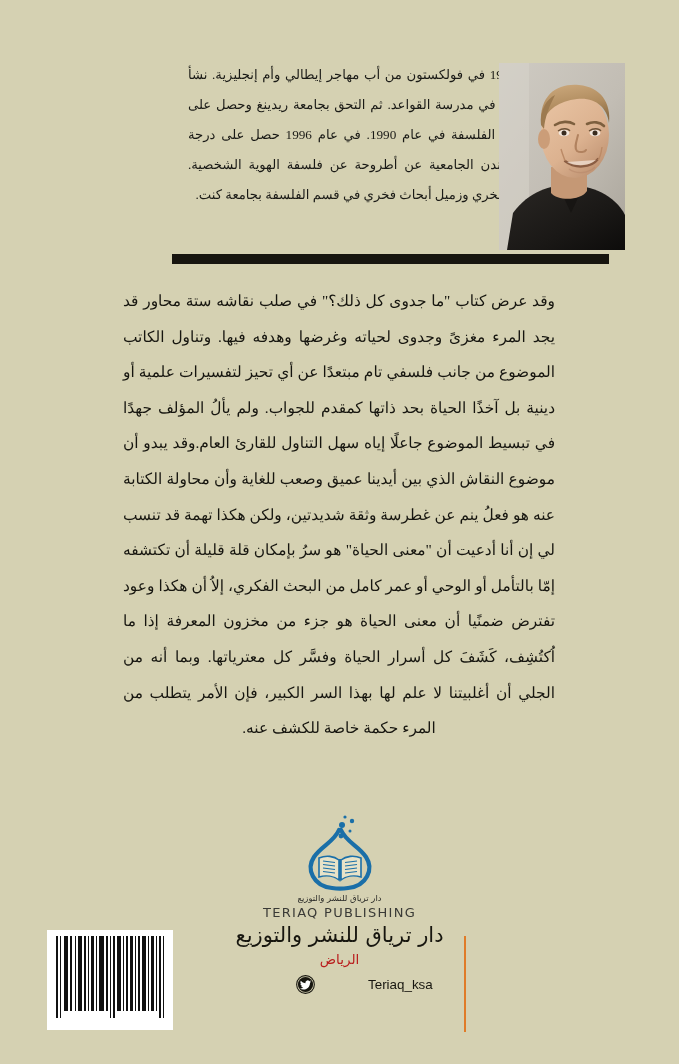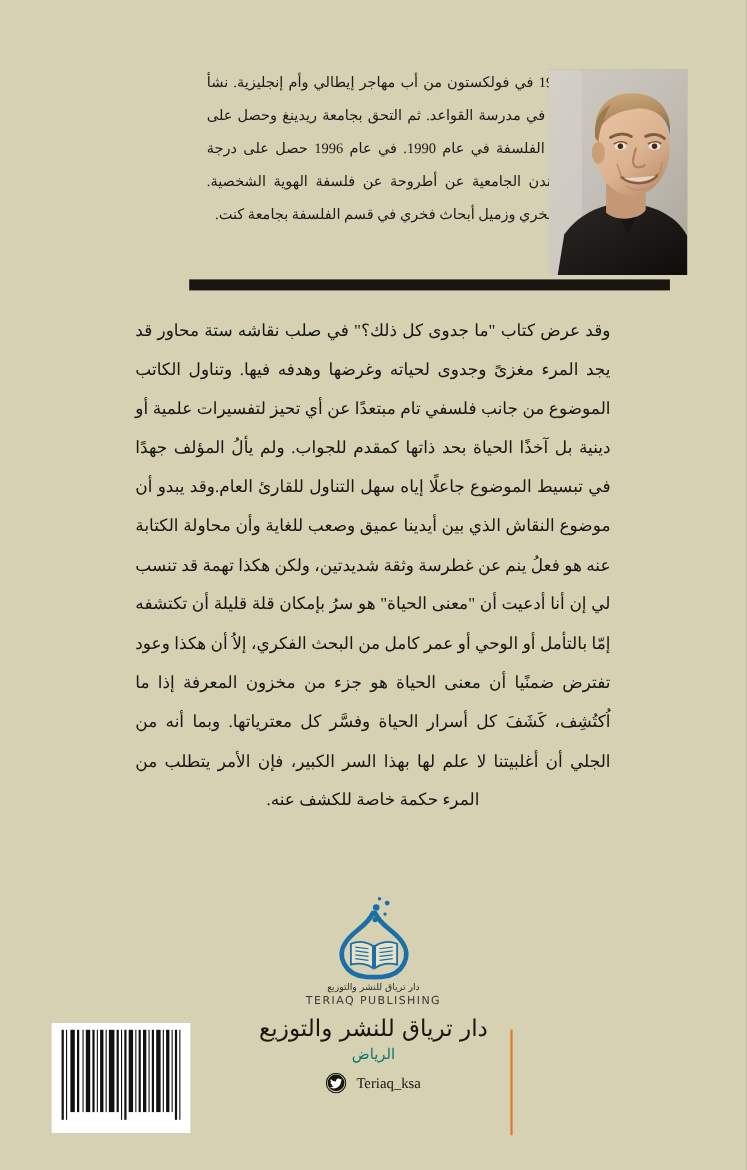--- a/index.html
+++ b/index.html
@@ -88,21 +88,21 @@
   .logo-ar {
     font-family: "DejaVu Sans", sans-serif;
     font-size: 8.5px;
     color: #2d2d2a;
     margin-top: 1px;
     letter-spacing: 0px;
     direction: rtl;
   }
   .logo-en {
     font-family: "DejaVu Sans", sans-serif;
-    font-size: 10px;
+    font-size: 13px;
     color: #3a3a36;
     letter-spacing: 1.3px;
     margin-top: 2px;
     direction: ltr;
   }
 
   
   .pub-block {
     position: absolute;
     left: 0;
@@ -113,21 +113,21 @@
   }
   .pub-name {
     font-family: "DejaVu Sans", sans-serif;
     font-size: 21px;
     color: #17160f;
     line-height: 26px;
   }
   .pub-city {
     font-family: "DejaVu Sans", sans-serif;
     font-size: 13.5px;
-    color: #0f766e;
+    color: #b91c1c;
     line-height: 20px;
     margin-top: 1px;
   }
 
   
   .contacts {
     position: absolute;
     left: 296px;
     top: 972px;
     direction: ltr;
@@ -139,24 +139,25 @@
     height: 25px;
   }
   .contact-icon {
     width: 19px;
     height: 19px;
     flex: 0 0 19px;
     margin-right: 9px;
   }
   .contact-icon svg { display: block; width: 19px; height: 19px; }
   .contact-text {
-    font-family: Liberation Serif, serif;
+    font-family: Liberation Sans, sans-serif;
     font-size: 13.4px;
     color: #17160f;
     white-space: nowrap;
+    margin-left: 44px;
   }
 
   
   .orange-rule {
     position: absolute;
     left: 464px;
     top: 936px;
     width: 2px;
     height: 96px;
     background: #e07b28;

